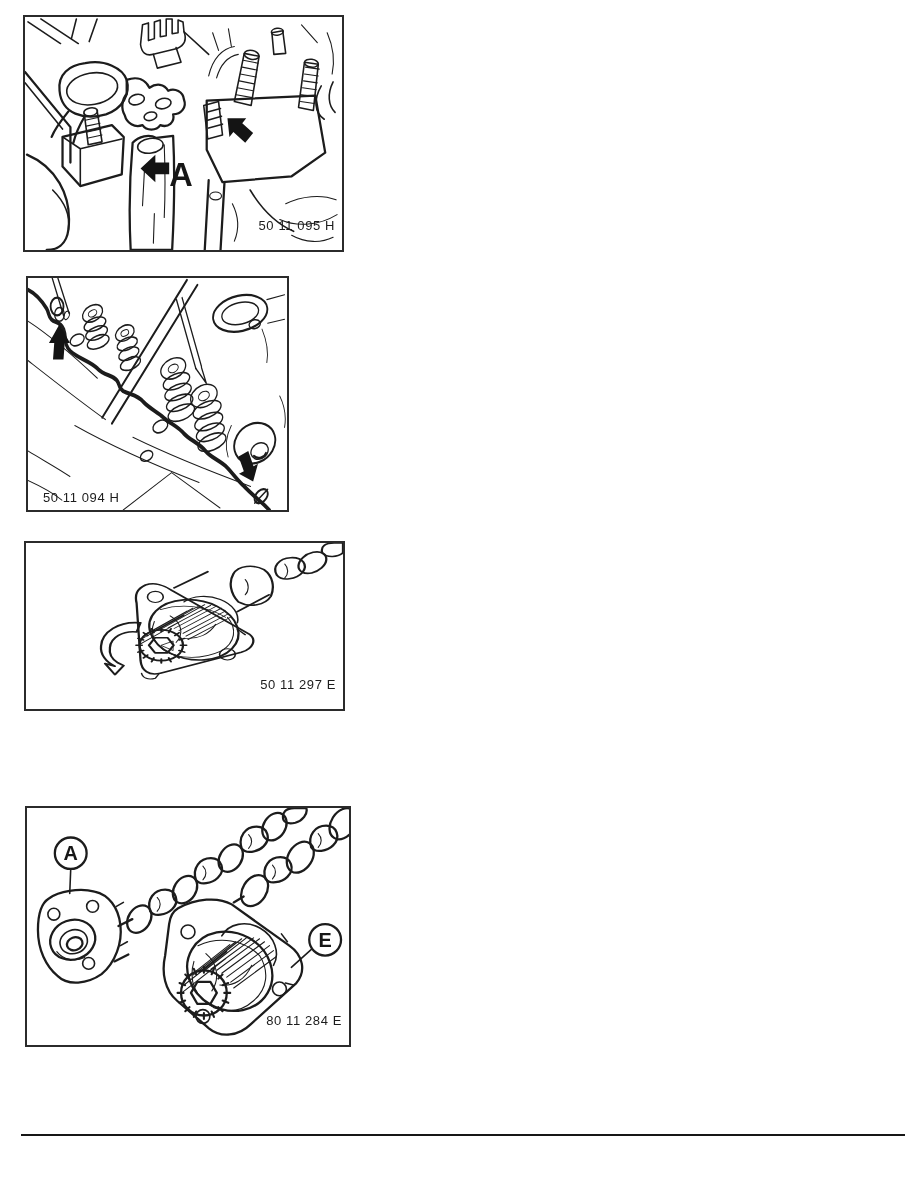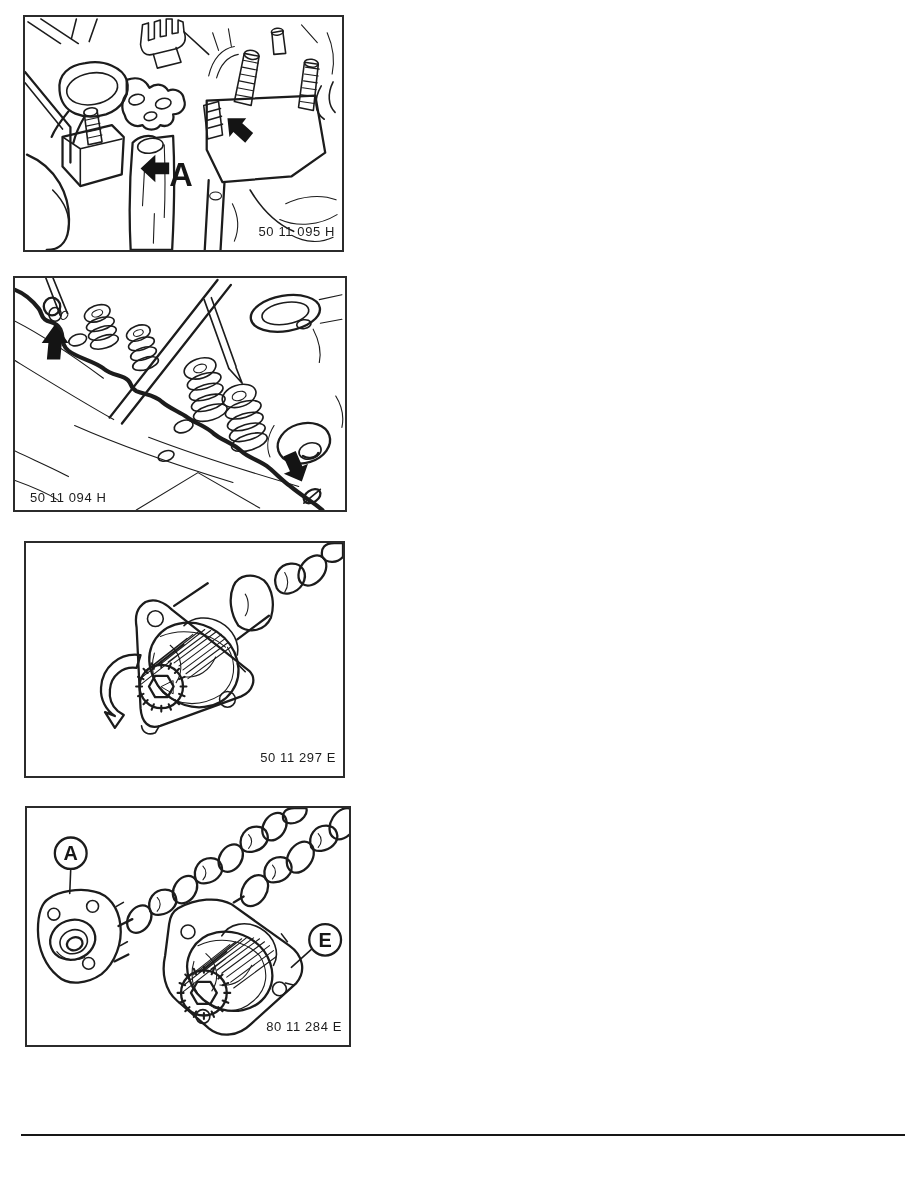--- a/index.html
+++ b/index.html
@@ -19,21 +19,21 @@
   .m  { stroke-width:1.6px; }
   .t  { stroke-width:1.1px; }
   .g  { stroke-width:2.1px; }
   .wf { fill:#ffffff; }
   .solid { fill:#141414; stroke:none; }
   .txt { fill:#161616; stroke:none; font-family:"Liberation Sans", sans-serif; }
   .ref {
     position:absolute; font-size:13px; color:#1c1c1c; letter-spacing:0.6px;
     white-space:nowrap; line-height:1;
   }
-  .ref.br { right:7px; bottom:12px; }
+  .ref.br { right:7px; bottom:18px; }
   .ref.bl { left:15px; bottom:6px; }
   .rule { position:absolute; background:#161616; }
 </style>
 </head>
 <body>
 
 <div class="page">
 
   <figure class="fig" style="left:23px;top:15px;width:321px;height:237px">
     <svg viewBox="0 0 321 237" preserveAspectRatio="none">
@@ -104,21 +104,21 @@
         <path class="t" d="M270,222 C284,230 300,230 312,224"></path>
         <path class="t" d="M210,190 C216,202 217,216 212,228"></path>
       </g>
       <polygon class="solid" points="205,103 224,103 220,108 231,118 223,128 211,117 207,122"></polygon>
       <polygon class="solid" points="117,154 132,140 132,148 146,148 146,160 132,160 132,168"></polygon>
       <text class="txt" x="146" y="172" font-size="33" font-weight="600">A</text>
     </svg>
     <div class="ref br">50 11 095 H</div>
   </figure>
 
-  <figure class="fig" style="left:13px;top:276px;width:334px;height:236px">
+  <figure class="fig" style="left:26px;top:276px;width:263px;height:236px">
     <svg viewBox="0 0 321 236" preserveAspectRatio="none">
       <g>
         <path class="t" d="M0,44 C30,60 60,82 86,102"></path>
         <path class="t" d="M0,84 C28,102 62,124 96,144"></path>
         <path class="t" d="M58,150 C110,174 162,192 212,208"></path>
         <path class="t" d="M130,162 C180,182 230,198 276,212"></path>
         <path class="t" d="M0,176 C20,186 38,194 52,202"></path>
         <path class="t" d="M0,206 C16,212 30,218 42,226"></path>
         <path class="t" d="M118,236 L178,198 L238,234"></path>
         <ellipse class="m" cx="61" cy="63" rx="9" ry="5.5" transform="rotate(-20 61 63)"></ellipse>
@@ -175,21 +175,21 @@
         <ellipse class="b" cx="289" cy="222" rx="9" ry="6" transform="rotate(-35 289 222)"></ellipse>
         <path class="m" d="M281,229 L297,215"></path>
       </g>
       <path class="b" d="M197,2 L92,142 M210,7 L104,148"></path>
       <polygon class="solid" points="39,47 52,66 45.5,66 44,83 31,83 32.5,66 26,66"></polygon>
       <polygon class="solid" points="279,207 285,189 279.5,191.5 273,176 261,181.5 267.5,196.5 261.5,199"></polygon>
     </svg>
     <div class="ref bl">50 11 094 H</div>
   </figure>
 
-  <figure class="fig" style="left:24px;top:541px;width:321px;height:237px">
+  <figure class="fig" style="left:24px;top:541px;width:321px;height:170px">
     <svg viewBox="0 0 321 237" preserveAspectRatio="none">
       <g>
         <path class="b" d="M150,64 L184,41 M214,98 L246,74"></path>
         <path class="b wf" d="M210,44 C205,56 207,72 215,84 C227,93 242,89 248,76 C252,63 250,47 241,38 C230,30 215,32 210,44 Z"></path>
         <path class="b wf" d="M254,46 C249,34 256,22 268,21 C280,20 286,31 280,42 C274,52 259,55 254,46 Z"></path>
         <ellipse class="b wf" cx="290" cy="28" rx="12" ry="17" transform="rotate(38 290 28)"></ellipse>
         <path class="b wf" d="M300,14 C298,5 303,0 312,0 L321,0 L321,14 C316,20 305,22 300,14 Z"></path>
         <path class="t" d="M222,52 C226,58 226,68 222,74 M262,30 C266,36 266,44 262,50"></path>
       </g>
       <path class="m" d="M160,84 A32,28 32 0 1 214,114"></path>

